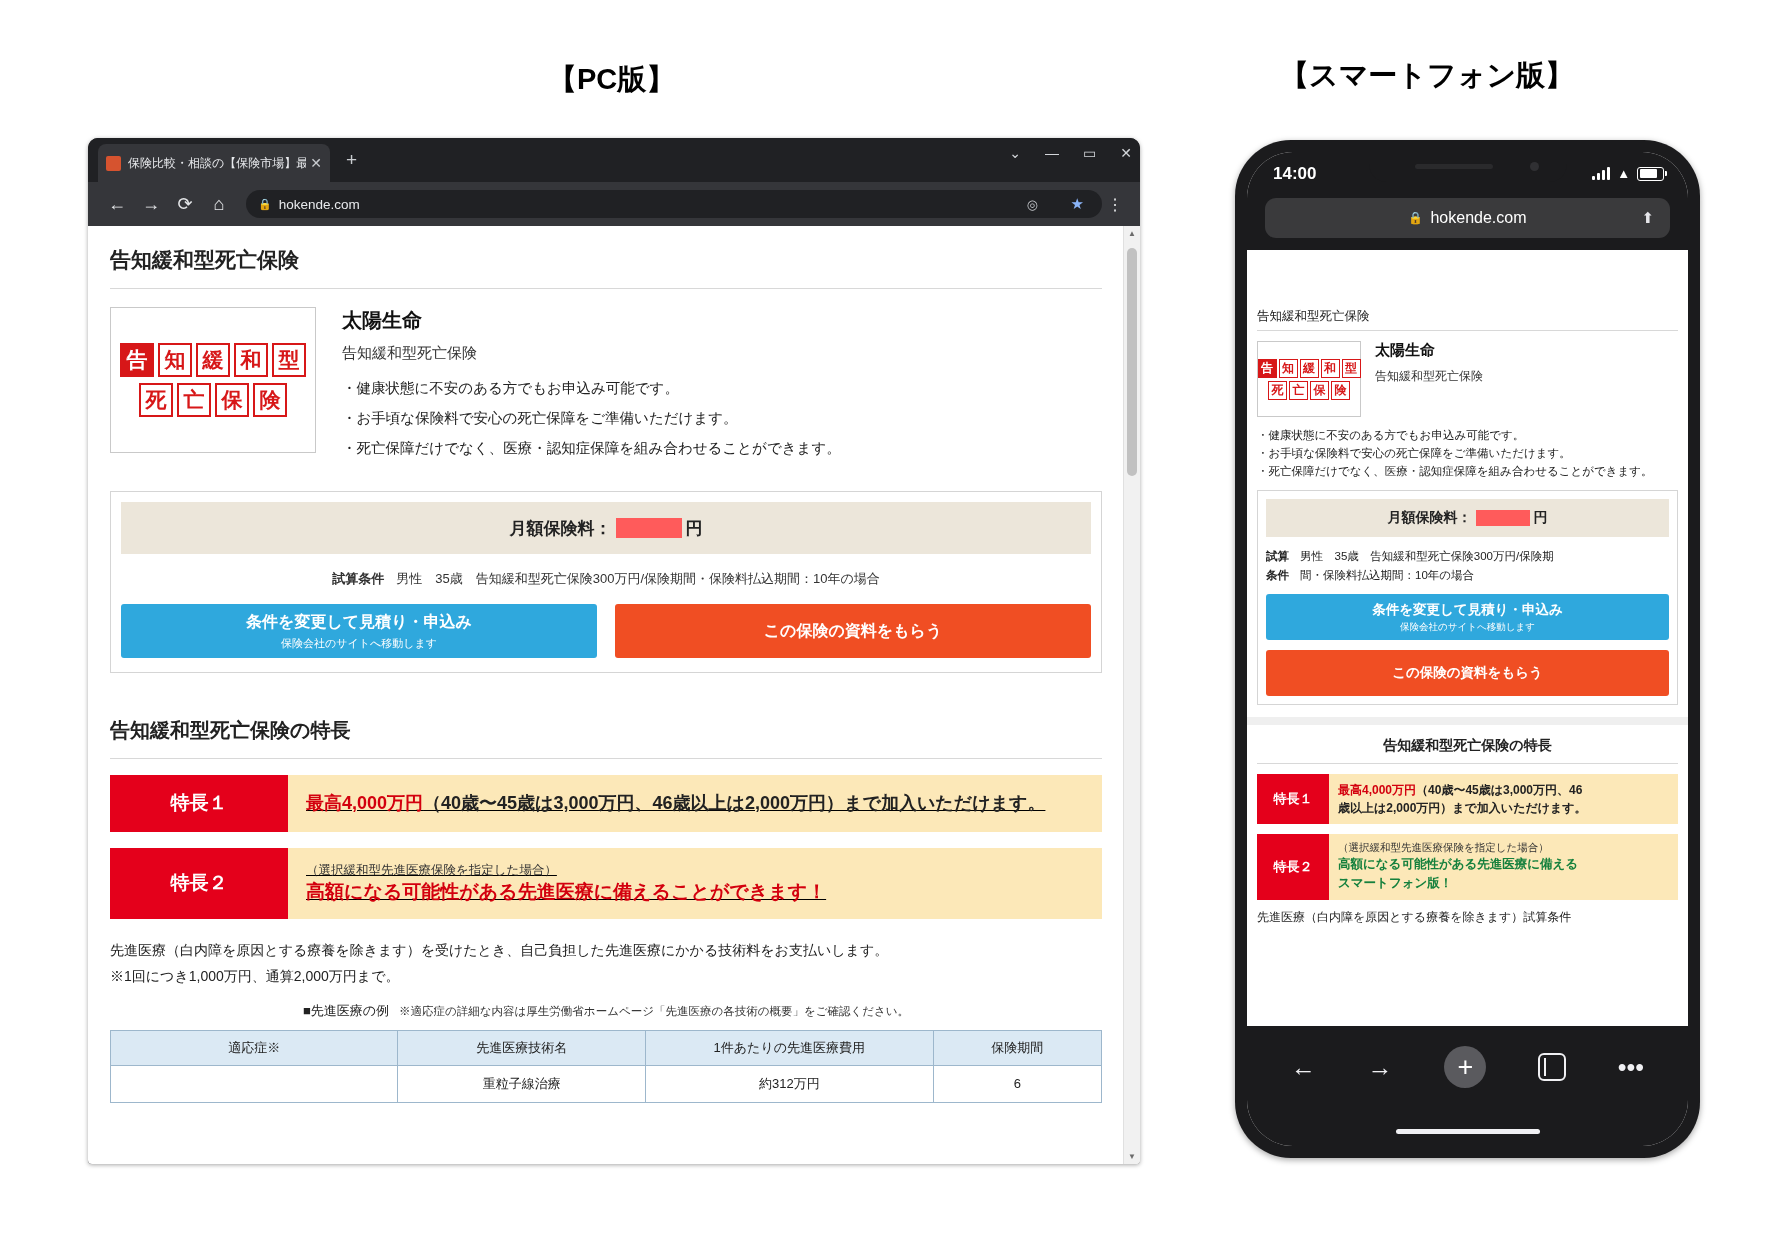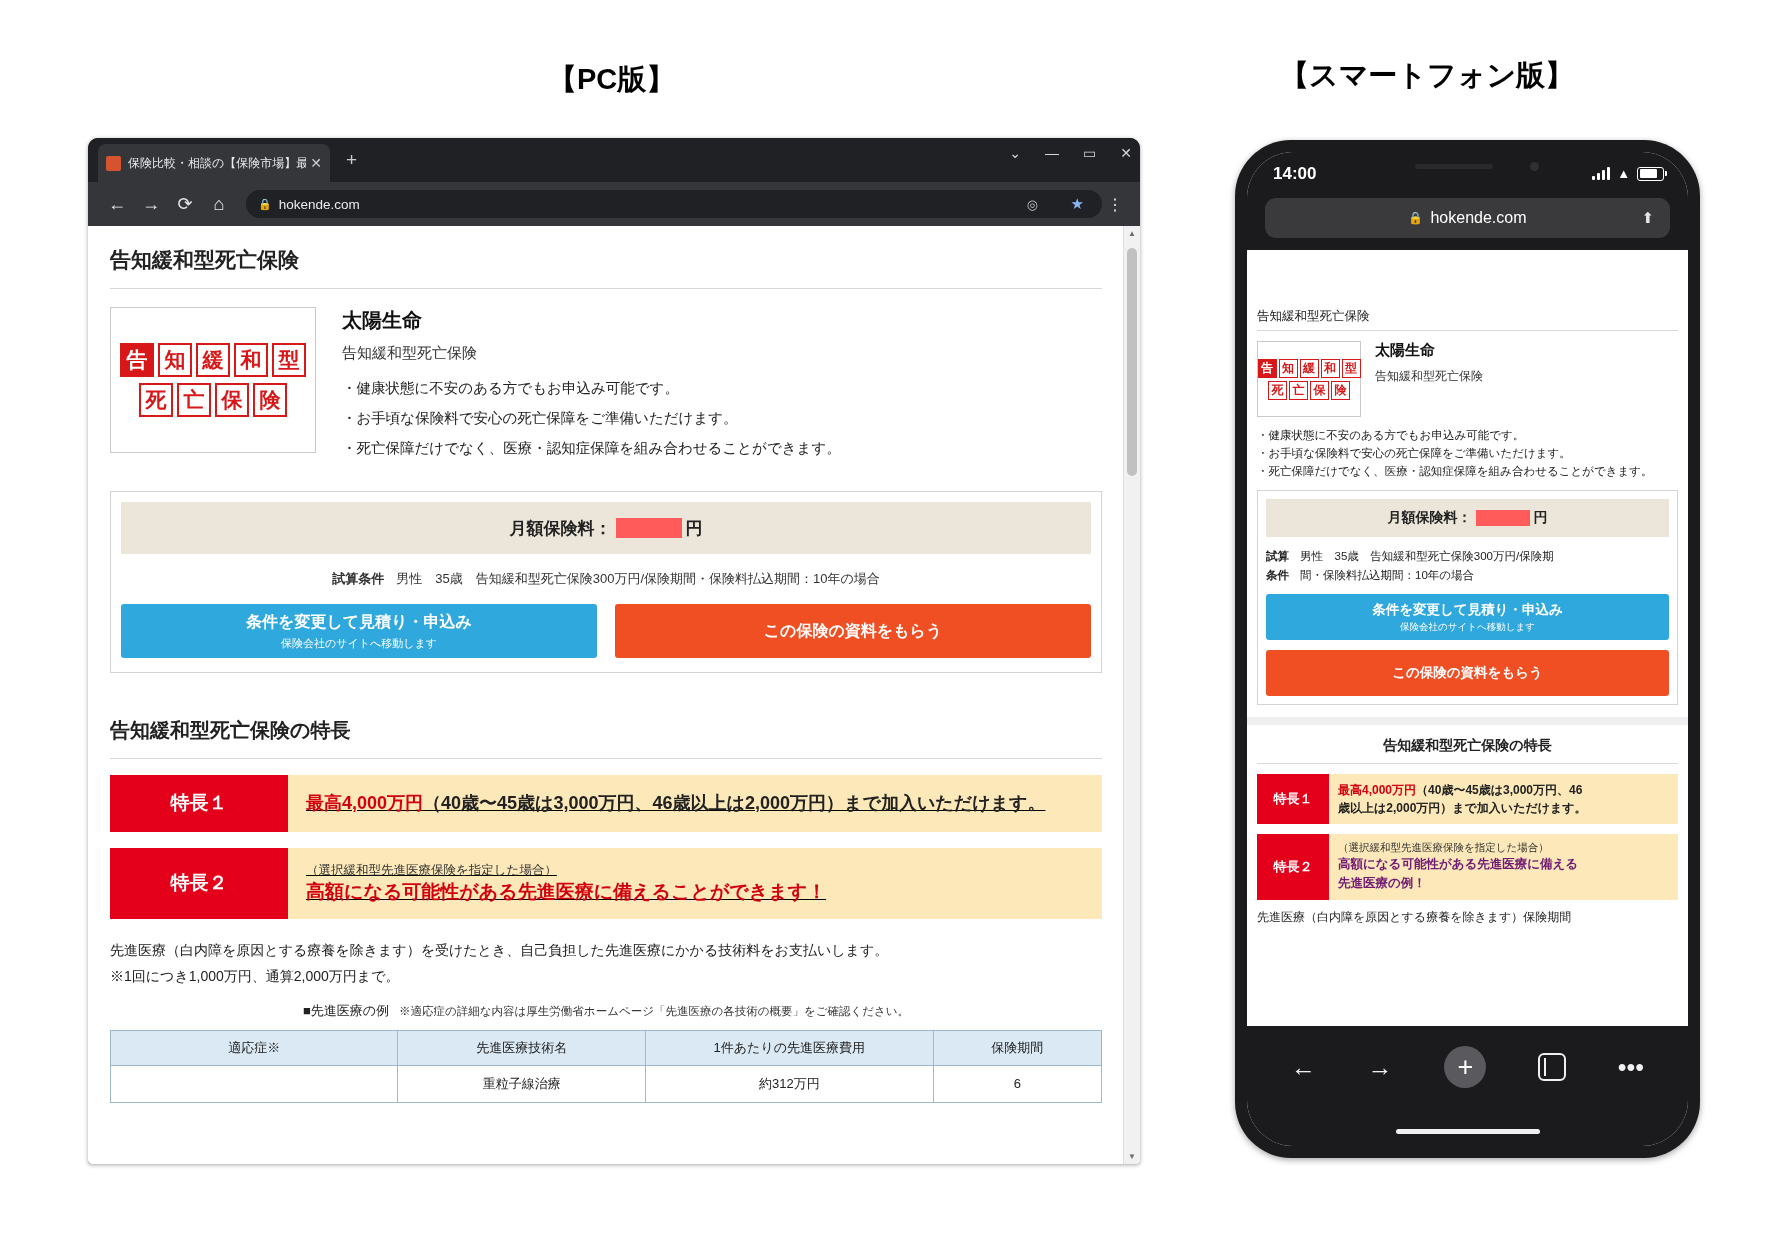--- a/index.html
+++ b/index.html
@@ -550,21 +550,21 @@
   }
   .sp-feat-body {
     flex: 1 1 auto;
     background: #fce8b8;
     padding: 7px 9px;
     box-sizing: border-box;
   }
   .sp-feat-body .big { font-size: 12px; font-weight: bold; color: #222; line-height: 1.5; }
   .sp-feat-body .big .red { color: #d3000e; }
   .sp-feat-body .small { font-size: 10.5px; color: #333; }
-  .sp-feat-body .redline { font-size: 12.5px; font-weight: bold; color: #701a75; line-height: 1.5; }
+  .sp-feat-body .redline { font-size: 12.5px; font-weight: bold; color: #15803d; line-height: 1.5; }
   .sp-para { margin: 9px 10px 0 10px; font-size: 12px; color: #222; }
   #sp-toolbar {
     position: absolute;
     left: 0; right: 0; bottom: 0;
     height: 120px;
     background: #1b1b1d;
   }
   #sp-toolbar .row {
     display: flex;
     align-items: center;
@@ -846,25 +846,25 @@
           <div class="big"><span class="red">最高4,000万円</span><span>（40歳〜45歳は3,000万円、46</span></div>
           <div class="big">歳以上は2,000万円）まで加入いただけます。</div>
         </div>
       </div>
 
       <div class="sp-feat">
         <div class="sp-feat-tag">特長２</div>
         <div class="sp-feat-body">
           <div class="small">（選択緩和型先進医療保険を指定した場合）</div>
           <div class="redline">高額になる可能性がある先進医療に備える</div>
-          <div class="redline">先進医療の例！</div>
-        </div>
-      </div>
-
-      <div class="sp-para">先進医療（白内障を原因とする療養を除きます）保険期間</div>
+          <div class="redline">スマートフォン版！</div>
+        </div>
+      </div>
+
+      <div class="sp-para">先進医療（白内障を原因とする療養を除きます）試算条件</div>
     </div>
 
     <div id="sp-toolbar">
       <div class="row">
         <span class="ticon">←</span>
         <span class="ticon">→</span>
         <span class="plus">+</span>
         <span class="tabs-sq"></span>
         <span class="ticon">•••</span>
       </div>

